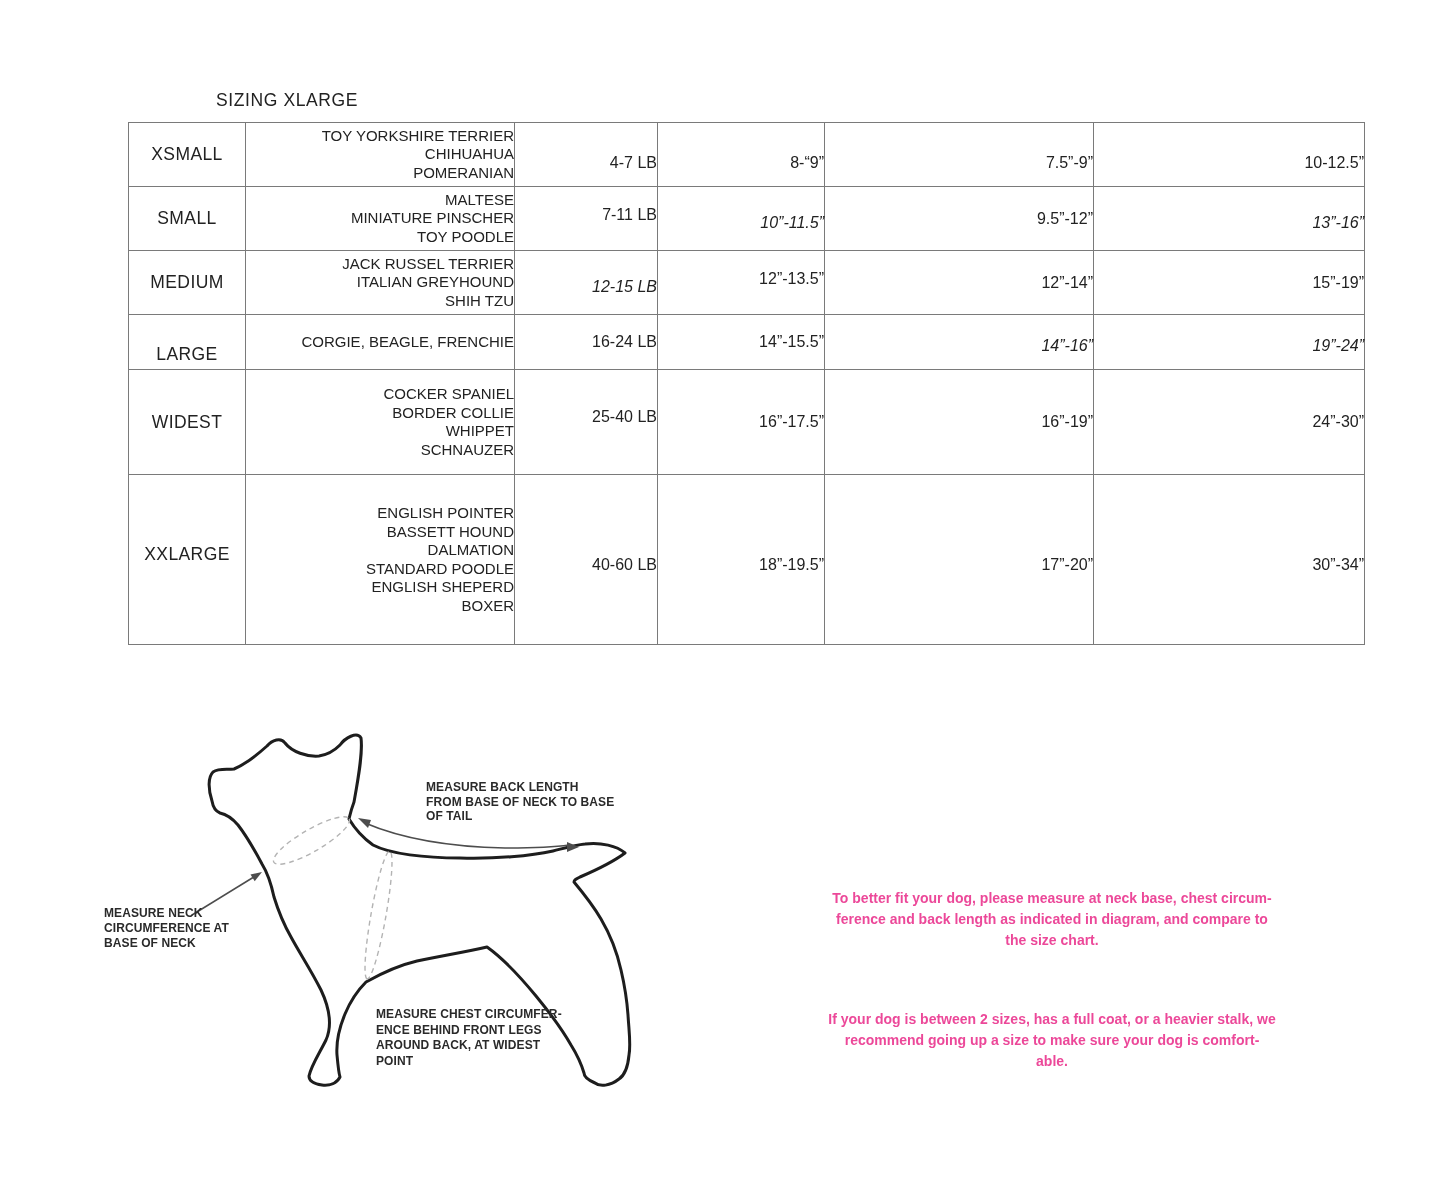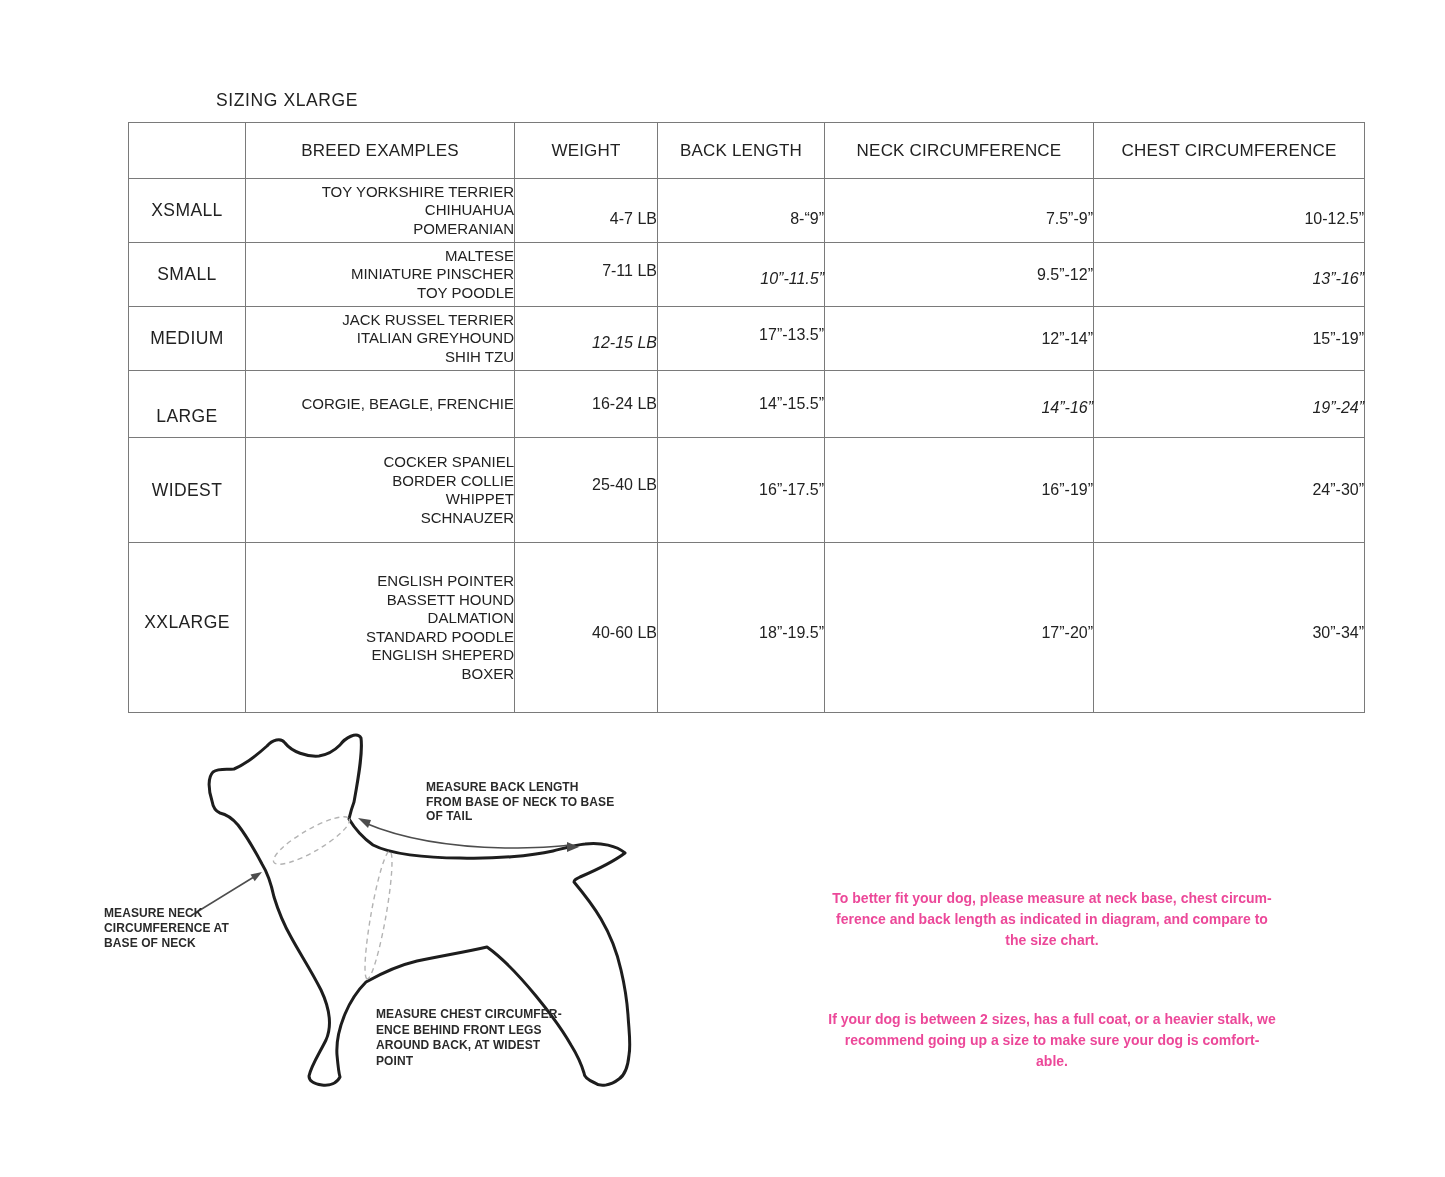--- a/index.html
+++ b/index.html
@@ -25,21 +25,21 @@
   }
   td,th{
     border:1px solid #7a7a7a;
     padding:0;margin:0;
     vertical-align:middle;
     font-weight:normal;
     color:#222;
   }
   tr.hdr{height:56px;}
   tr.r0{height:64px;} tr.r1{height:64px;} tr.r2{height:64px;}
-  tr.r3{height:67px;} tr.r4{height:105px;} tr.r5{height:170px;}
+  tr.r3{height:55px;} tr.r4{height:105px;} tr.r5{height:170px;}
   th{font-size:17px;text-align:center;letter-spacing:.2px;}
   td.c-size{font-size:17.5px;text-align:center;letter-spacing:.4px;}
   td.c-breeds{font-size:15px;text-align:right;}
   td.c-breeds span{display:inline-block;white-space:pre-line;line-height:18.5px;padding-left:54px;}
   td.c-val{font-size:16px;text-align:right;}
   .cellspan{display:inline-block;position:relative;white-space:pre-line;}
   .dn4{top:4px;font-style:italic;} .dn5{top:5px;} .dn8{top:8px;} .dn12{top:12px;}
   .up4{top:-4px;} .up5{top:-5px;}
 
   
@@ -70,28 +70,20 @@
   <table>
     <colgroup>
       <col style="width:117px">
         <col style="width:269px">
         <col style="width:143px">
       <col style="width:167px">
         <col style="width:269px">
         <col style="width:271px">
     </colgroup>
     <tbody>
-        <tr class="hdr">
-      <th></th>
-      <th>BREED EXAMPLES</th>
-      <th>WEIGHT</th>
-      <th>BACK LENGTH</th>
-      <th>NECK CIRCUMFERENCE</th>
-      <th>CHEST CIRCUMFERENCE</th>
-    </tr>
 
     <tr class="r0">
       <td class="c-size"><span class="cellspan">XSMALL</span></td>
       <td class="c-breeds"><span>TOY YORKSHIRE TERRIER
 CHIHUAHUA
 POMERANIAN</span></td>
       <td class="c-val"><span class="cellspan dn8">4-7 LB</span></td>
       <td class="c-val"><span class="cellspan dn8">8-“9”</span></td>
       <td class="c-val"><span class="cellspan dn8">7.5”-9”</span></td>
       <td class="c-val"><span class="cellspan dn8">10-12.5”</span></td>
@@ -107,21 +99,21 @@
       <td class="c-val"><span class="cellspan">9.5”-12”</span></td>
       <td class="c-val"><span class="cellspan dn4">13”-16”</span></td>
     </tr>
 
     <tr class="r2">
       <td class="c-size"><span class="cellspan">MEDIUM</span></td>
       <td class="c-breeds"><span>JACK RUSSEL TERRIER
 ITALIAN GREYHOUND
 SHIH TZU</span></td>
       <td class="c-val"><span class="cellspan dn4">12-15 LB</span></td>
-      <td class="c-val"><span class="cellspan up4">17”-13.5”</span></td>
+      <td class="c-val"><span class="cellspan up4">12”-13.5”</span></td>
       <td class="c-val"><span class="cellspan">12”-14”</span></td>
       <td class="c-val"><span class="cellspan">15”-19”</span></td>
     </tr>
 
     <tr class="r3">
       <td class="c-size"><span class="cellspan dn12">LARGE</span></td>
       <td class="c-breeds"><span>CORGIE, BEAGLE, FRENCHIE</span></td>
       <td class="c-val"><span class="cellspan">16-24 LB</span></td>
       <td class="c-val"><span class="cellspan">14”-15.5”</span></td>
       <td class="c-val"><span class="cellspan dn4">14”-16”</span></td>

